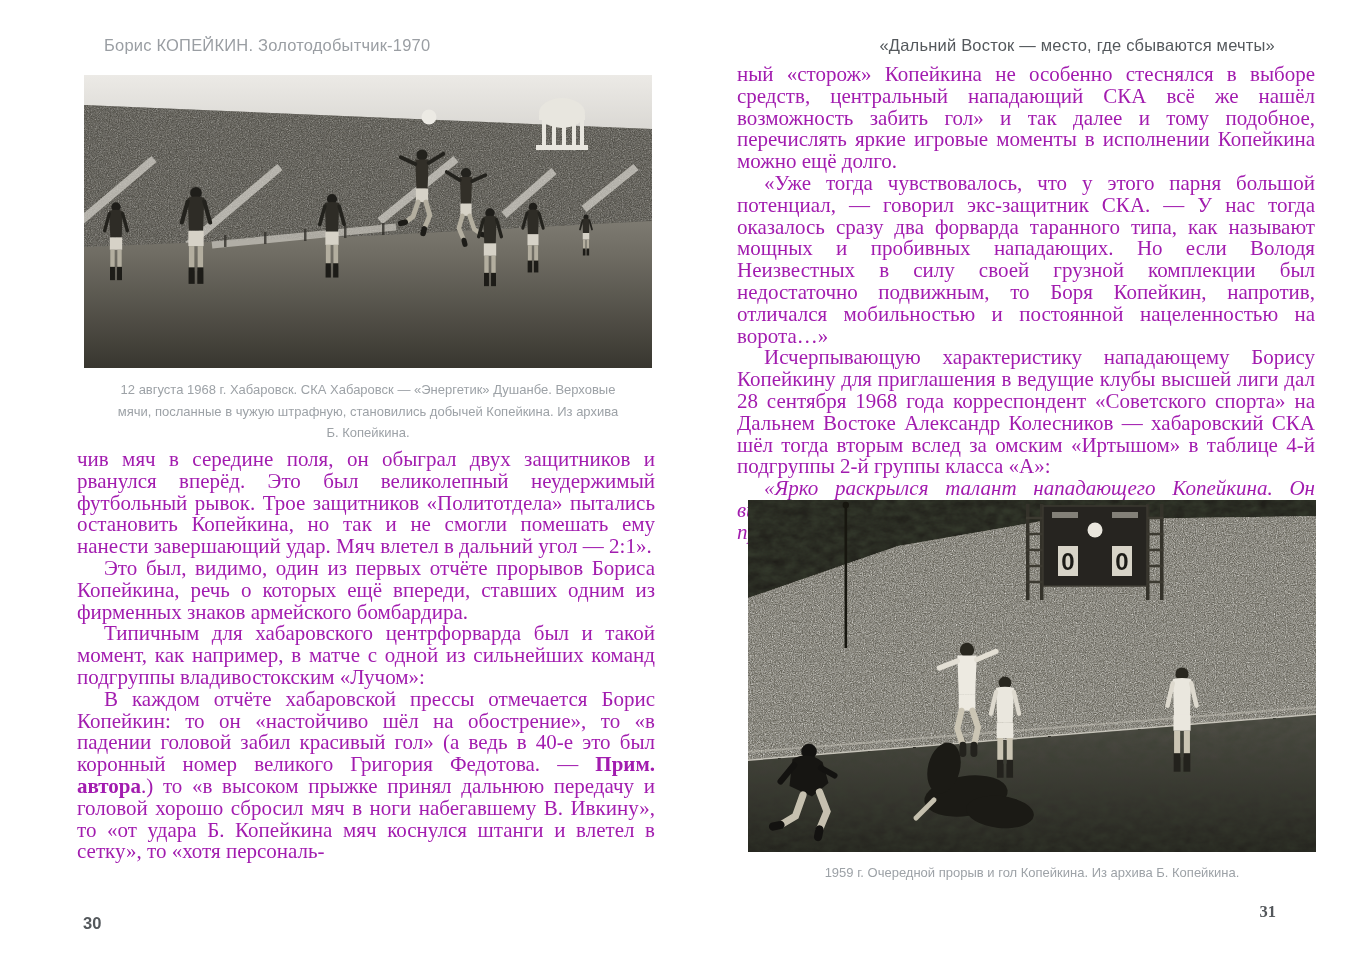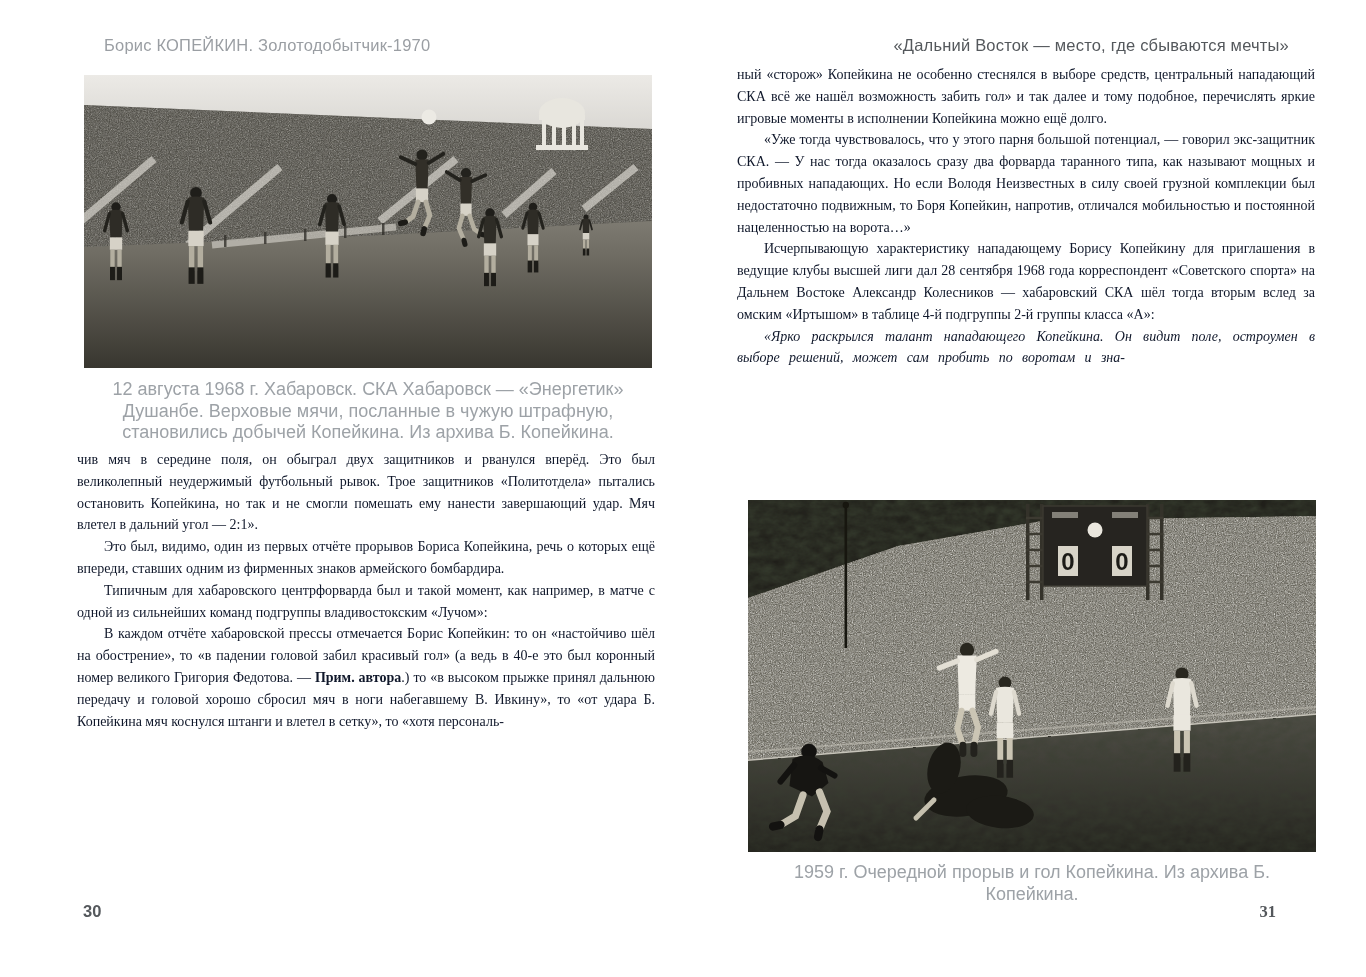--- a/index.html
+++ b/index.html
@@ -5,46 +5,46 @@
   html,body{margin:0;padding:0;background:#ffffff;}
   body{width:1366px;height:977px;position:relative;overflow:hidden;
        font-family:"Liberation Sans",sans-serif;}
   .spread{position:absolute;inset:0;background:#fff;}
   .page{position:absolute;top:0;height:977px;}
   #pageL{left:77px;width:578px;}
   #pageR{left:737px;width:578px;}
 
   .runhead{position:absolute;top:36px;font-size:16.5px;letter-spacing:.2px;white-space:nowrap;}
   #pageL .runhead{left:7px;color:#9a9ea3;font-weight:400;margin-left:20px;}
-  #pageR .runhead{right:26px;color:#54585c;font-weight:500;margin-left:28px;}
+  #pageR .runhead{right:40px;color:#54585c;font-weight:500;margin-left:28px;}
 
   figure{margin:0;padding:0;}
   .photo-box{position:absolute;overflow:hidden;background:#8a887f;}
   #photoL{top:75px;left:7px;width:568px;height:293px;}
   #photoR{top:500px;left:11px;width:568px;height:352px;}
   .photo-box svg{display:block;}
 
   .caption{position:absolute;text-align:center;color:#9da2a7;
-           font-size:18px;line-height:21.5px;}
+           font-size:13px;line-height:21.5px;}
   #captionL{top:379px;left:7px;width:568px;}
   #captionL .cap-inner{max-width:512px;margin:0 auto;}
   #captionR{top:862px;left:11px;width:568px;}
 
   .bodytext{position:absolute;left:0;width:578px;}
   #bodyL{top:449px;}
   #bodyR{top:64px;}
-  .bodytext p{margin:0;font-family:"Liberation Serif",serif;color:#0f172a;
-              font-size:14px;line-height:21.8px;text-align:justify;
+  .bodytext p{margin:0;font-family:"Liberation Serif",serif;color:#a21caf;
+              font-size:21px;line-height:21.8px;text-align:justify;
               text-indent:27px;}
   .bodytext p.first{text-indent:0;}
   .bodytext p.loose{word-spacing:.42em;font-style:italic;}
   .bodytext b{font-weight:700;}
 
   .page-number{position:absolute;top:902px;font-size:16.5px;font-weight:600;color:#54585c;}
-  #pnL{left:6px;}
+  #pnL{left:6px;margin-top:12px;}
   #pnR{right:39px;font-family:Liberation Serif, serif;}
 </style>
 </head>
 <body>
 
 <svg width="0" height="0" style="position:absolute" aria-hidden="true">
   <defs>
     <linearGradient id="gSkyL" x1="0" y1="0" x2="0" y2="1">
       <stop offset="0" stop-color="#eceae6"></stop>
         <stop offset="1" stop-color="#cbc9c4"></stop>

